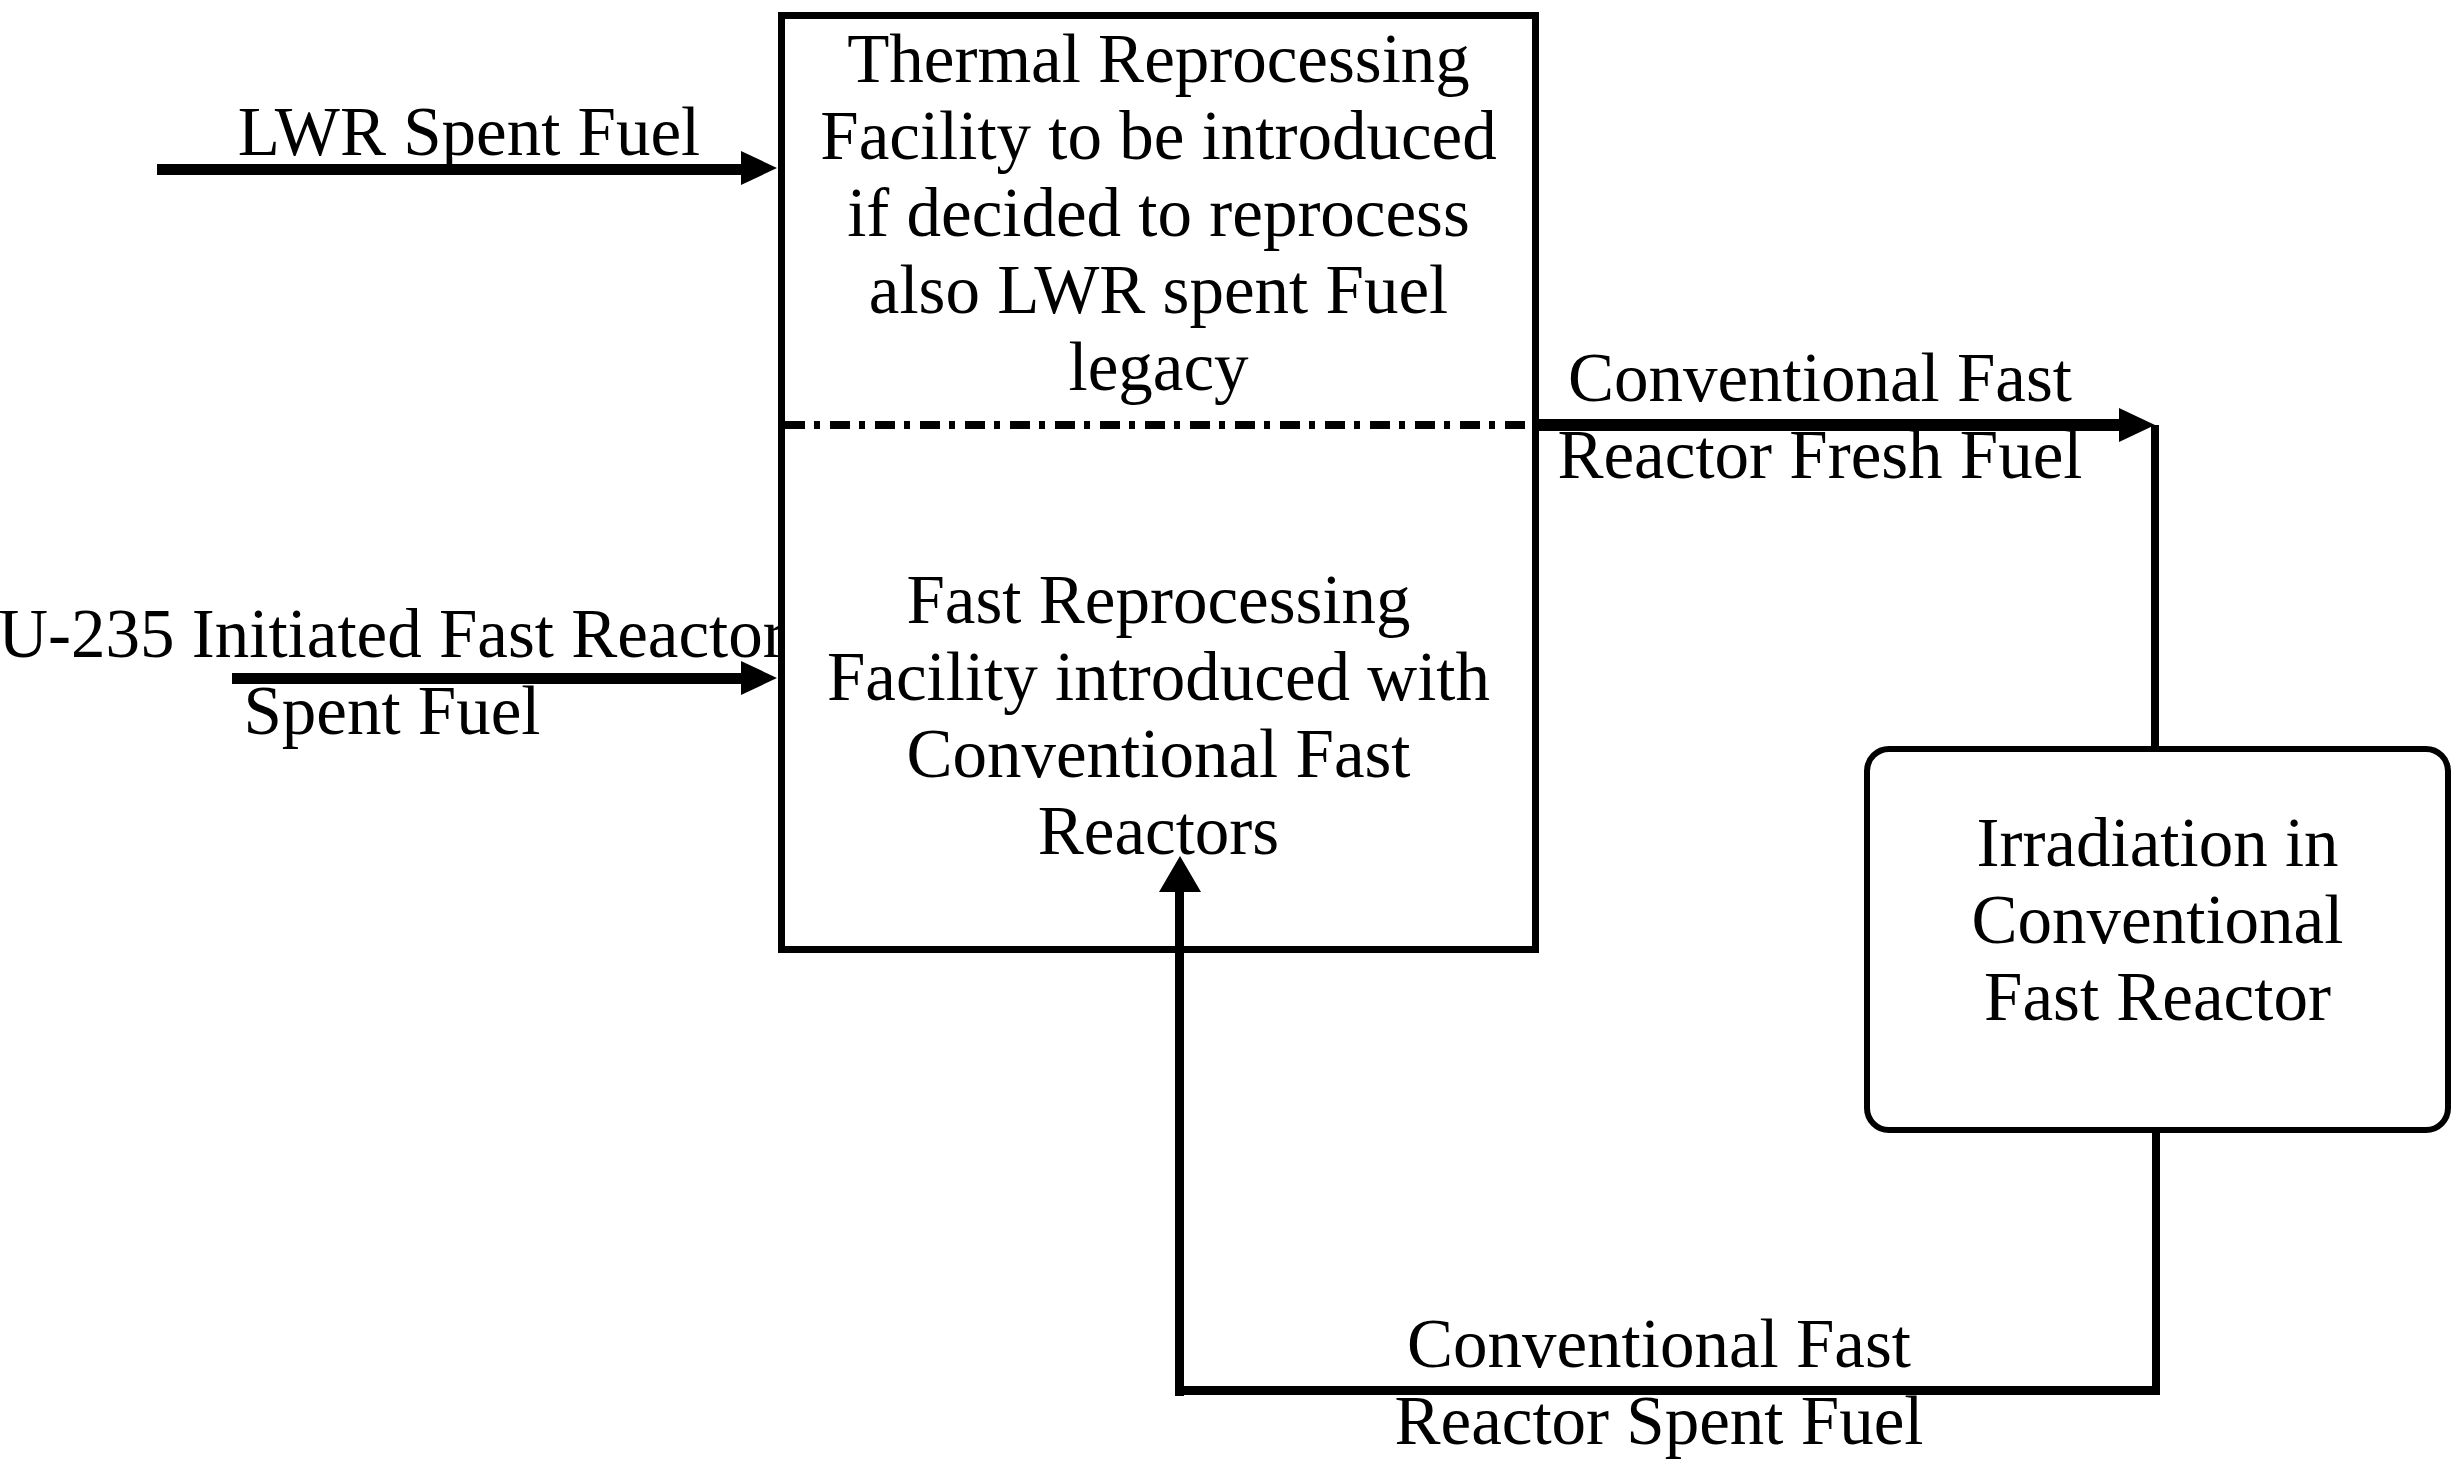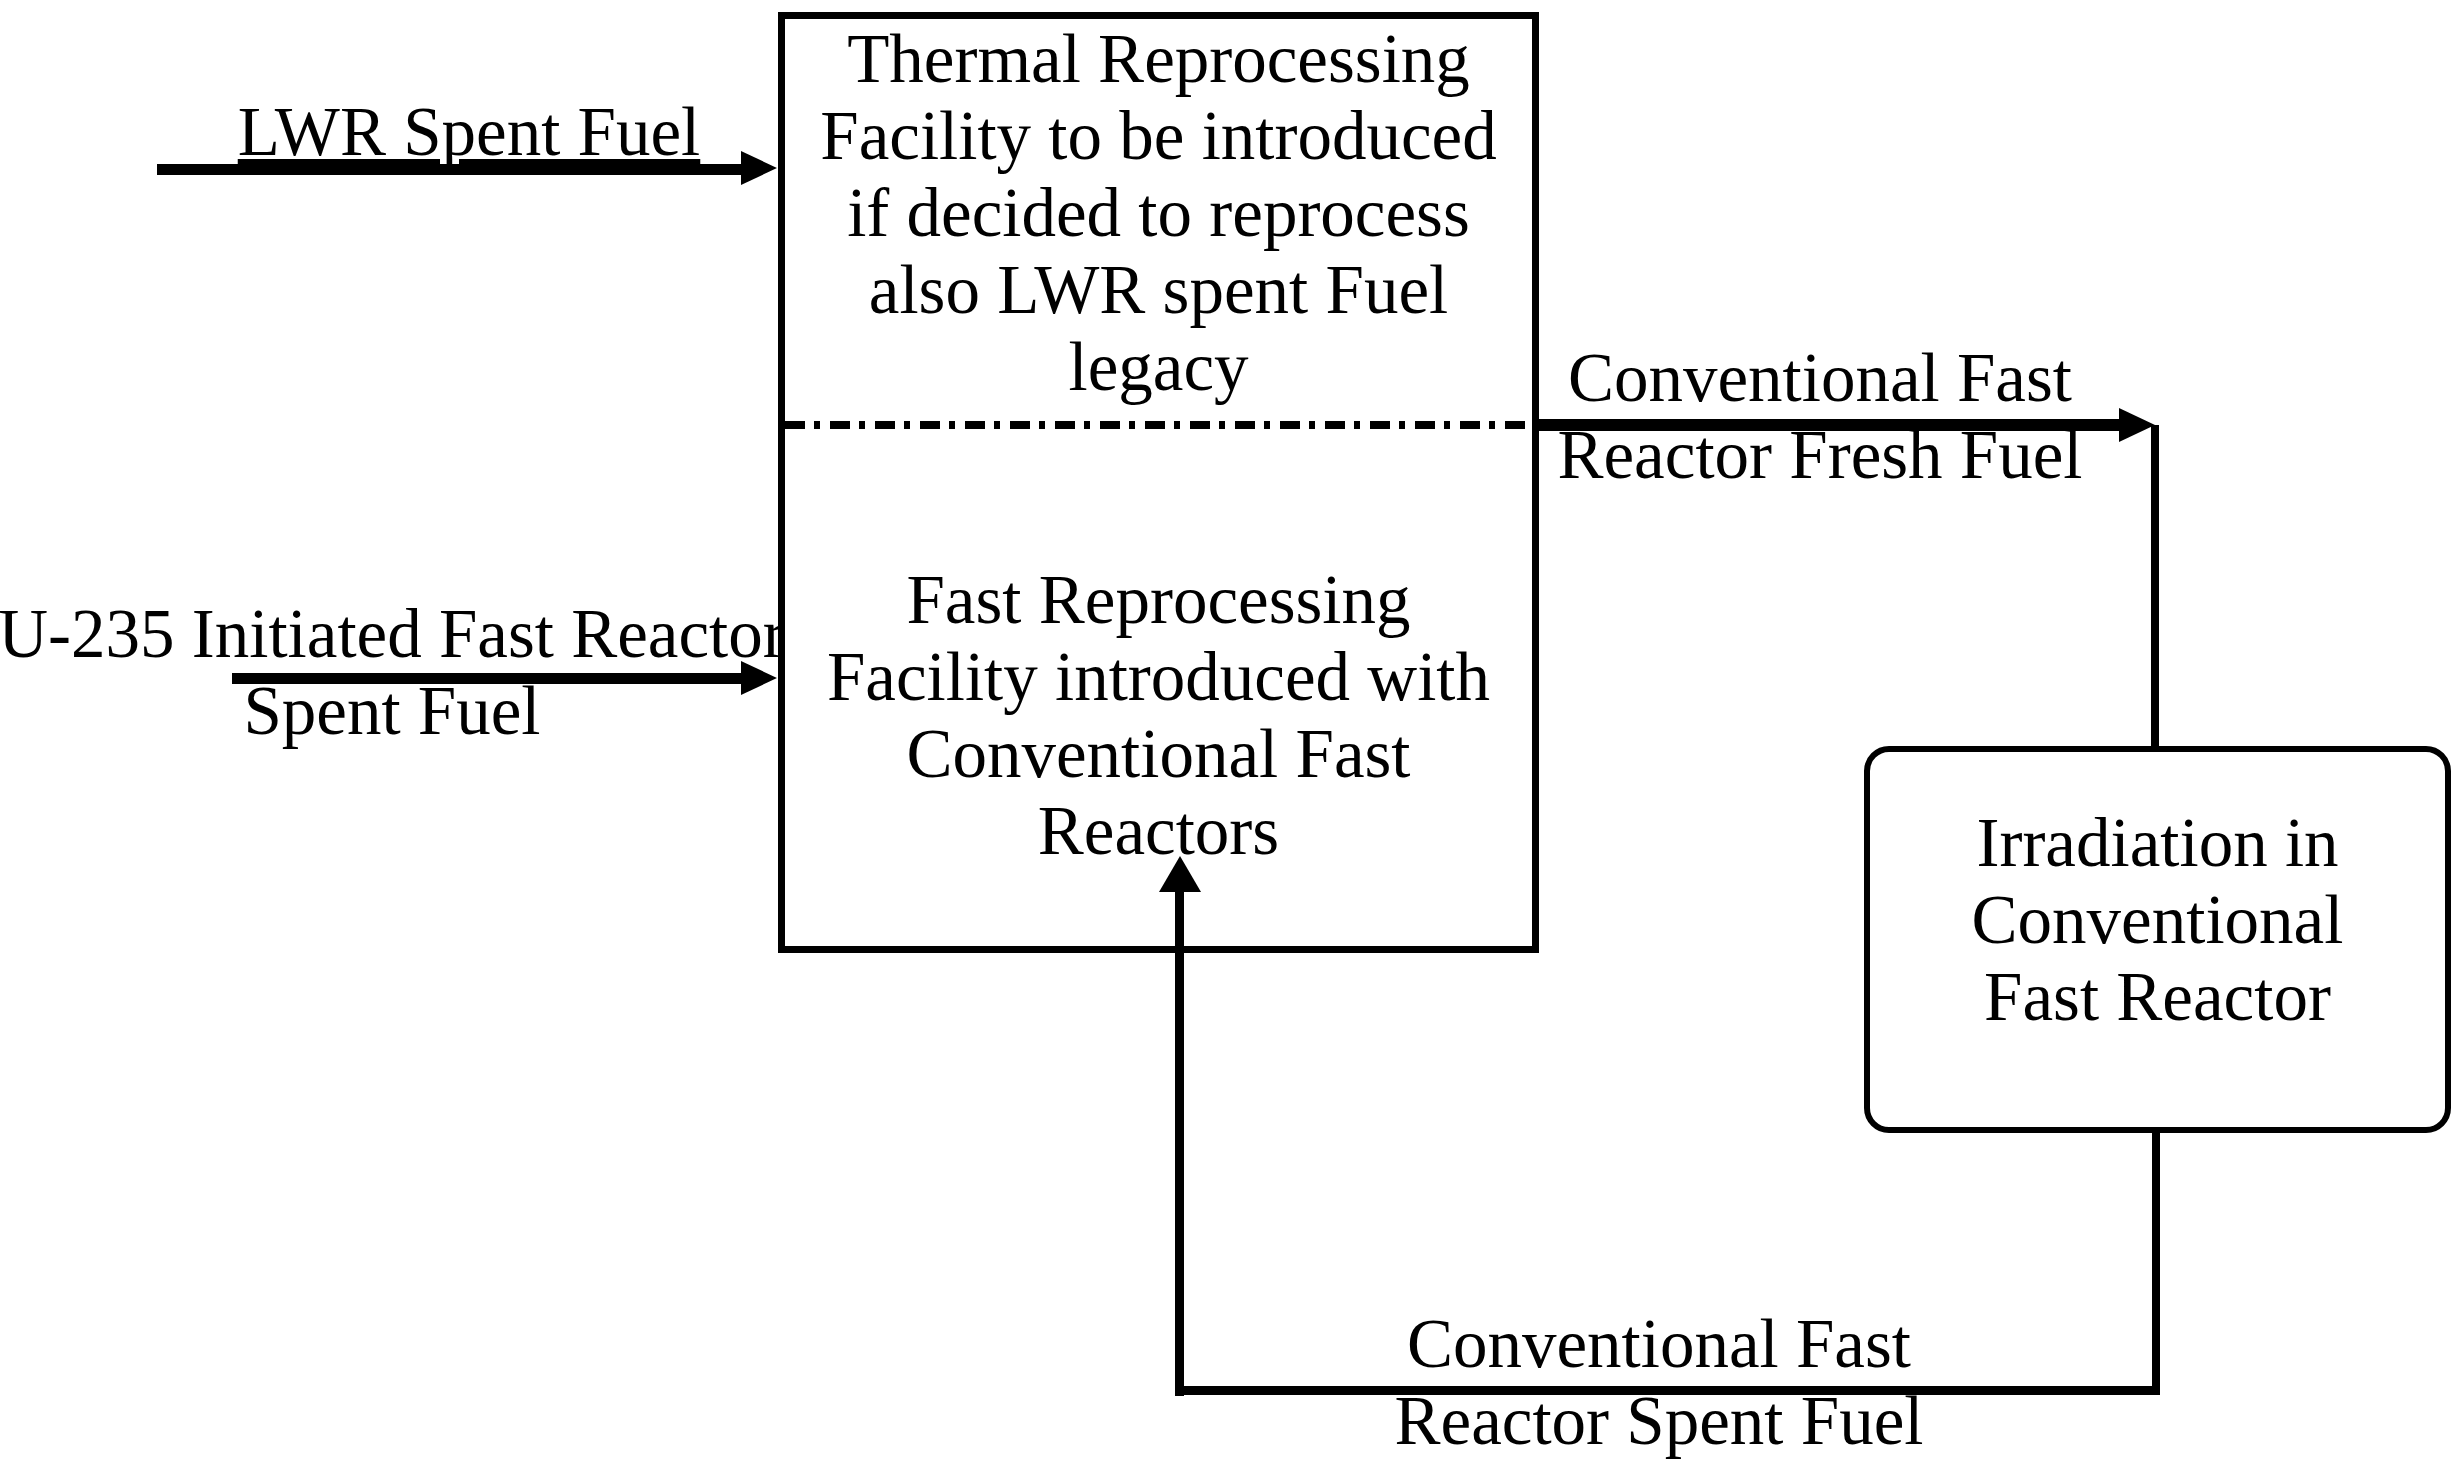--- a/index.html
+++ b/index.html
@@ -55,21 +55,21 @@
   #fresh-head{left:2119px;top:408px;}
   #ret-head{left:1159px;top:856px;border-left:21px solid transparent;border-right:21px solid transparent;border-bottom:36px solid #000000;}
   
   .flabel{
     position:absolute;
     transform:translateX(-50%);
     text-align:center;
     font-size:69px;line-height:77px;
     white-space:pre-line;
   }
-  #lwr-label{left:469px;top:94px;text-decoration:underline;}
+  #lwr-label{left:469px;top:94px;}
   #u235-label{left:392px;top:596px;}
   #fresh-label{left:1820px;top:340px;}
   #ret-label{left:1659px;top:1306px;}
 </style>
 </head>
 <body>
 
 <div id="stage">
 
   <div class="flabel" id="lwr-label">LWR Spent Fuel</div>

